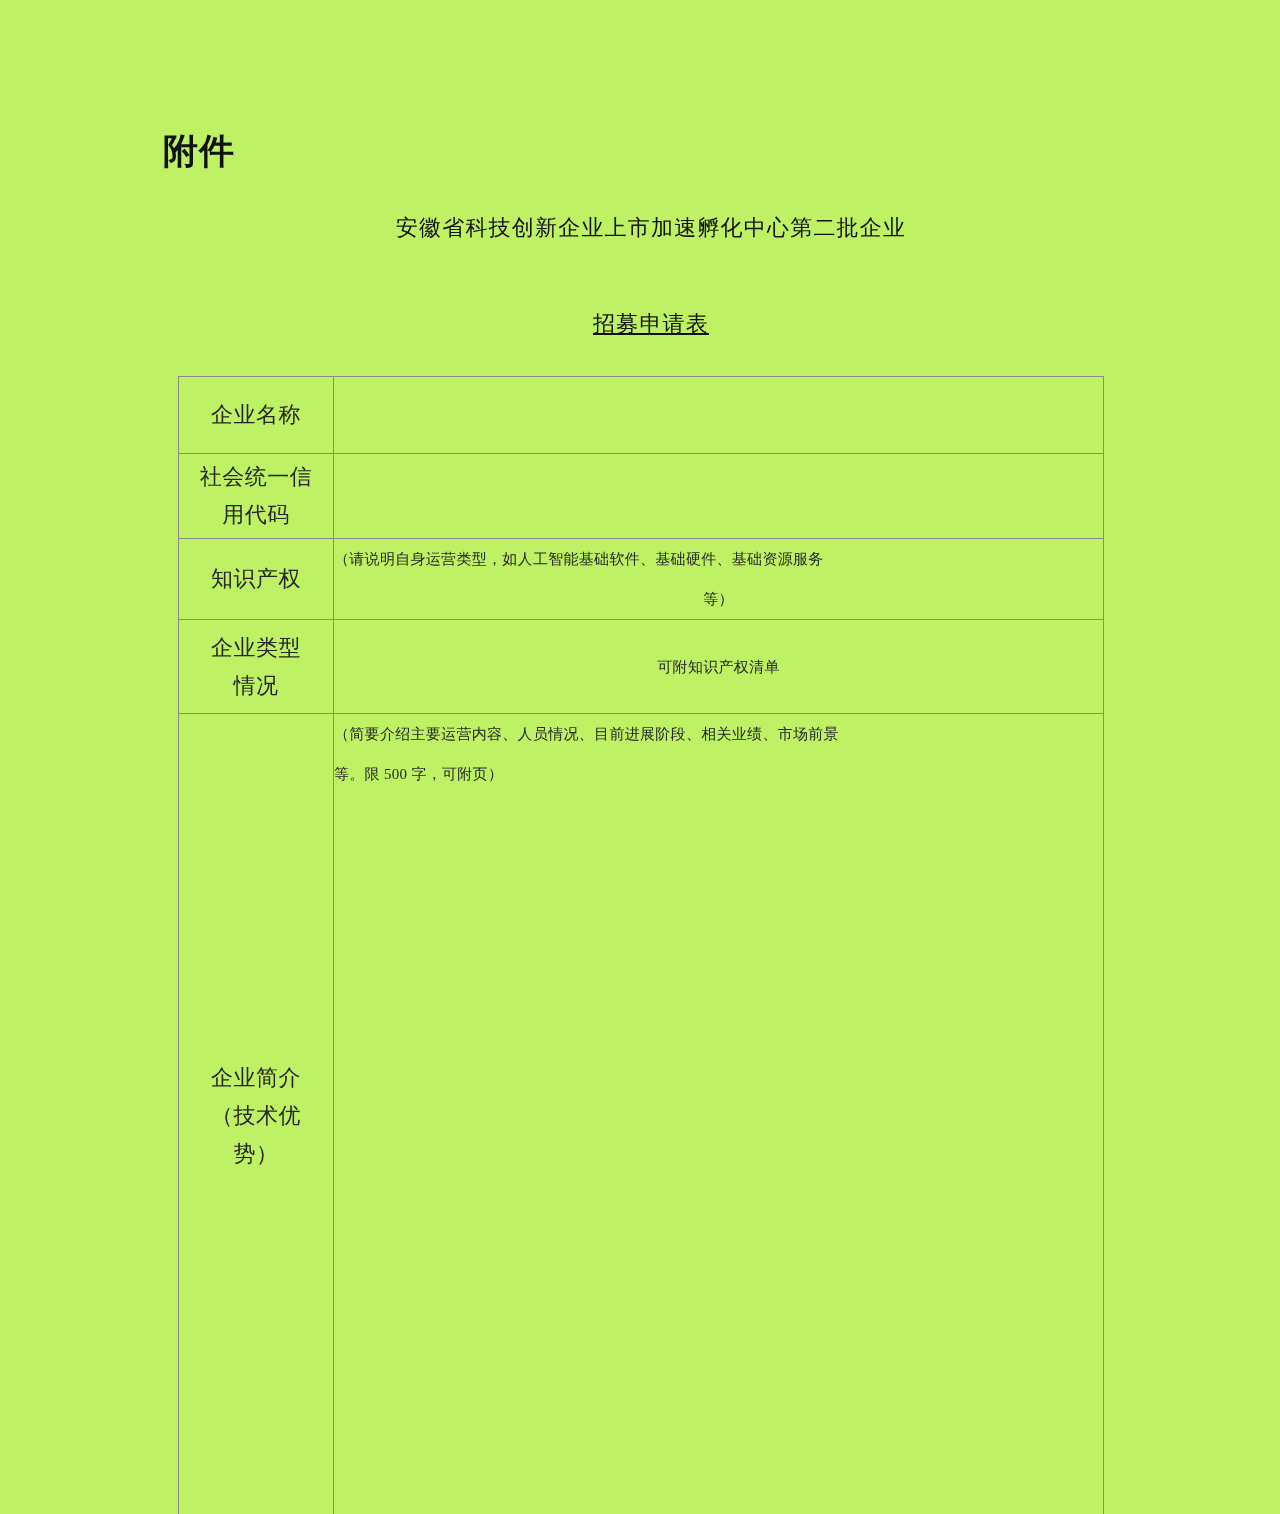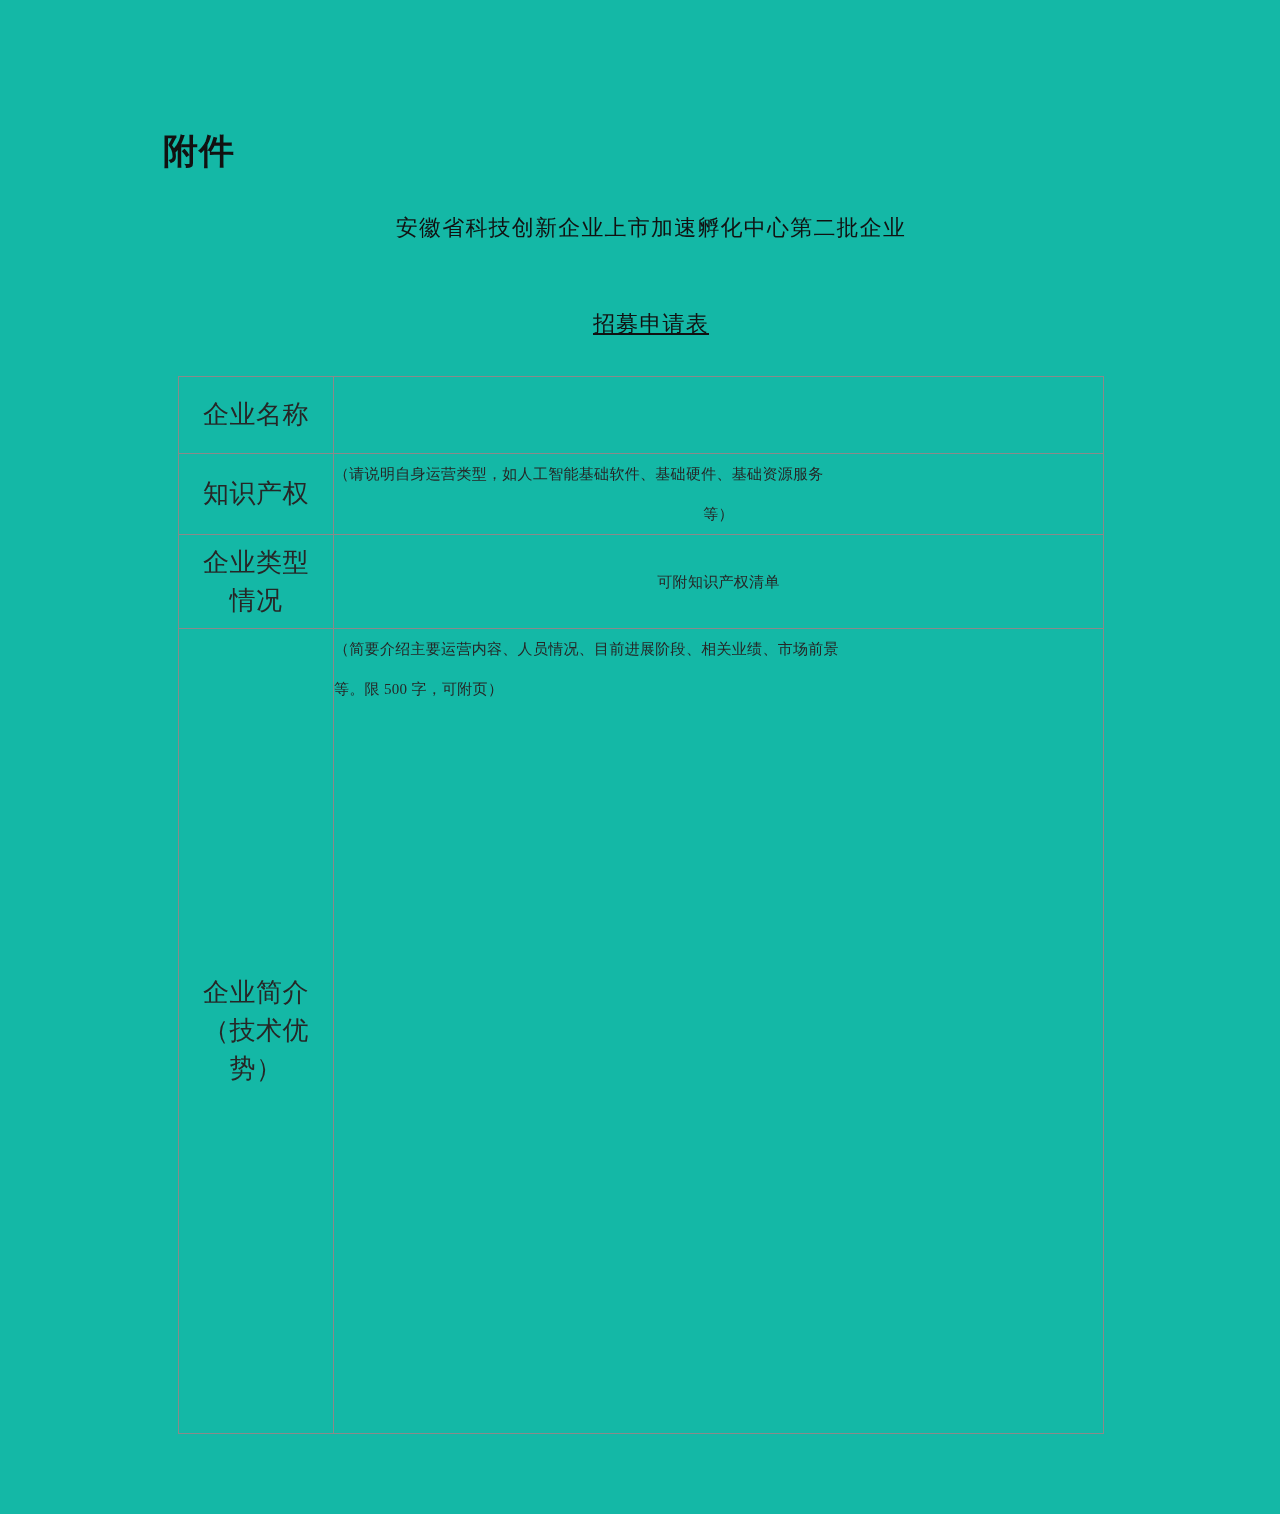--- a/index.html
+++ b/index.html
@@ -12,21 +12,21 @@
     height: 1514px;
     position: relative;
     font-family: "Liberation Serif", "DejaVu Serif", serif;
     color: #1a1a1a;
     overflow: hidden;
   }
 
   .page {
     position: absolute;
     inset: 0;
-    background: #14b8a6;
+    background: #bef264;
   }
 
   
   .attachment-label {
     position: absolute;
     left: 163px;
     top: 128px;
     font-family: "DejaVu Sans", "Liberation Sans", sans-serif;
     font-weight: bold;
     font-size: 35px;
@@ -79,21 +79,21 @@
   }
   .form-table .col-label {
     width: 155px;
   }
   .form-table .col-value {
     width: 770px;
   }
 
   .cell-label {
     text-align: center;
-    font-size: 26px;
+    font-size: 22px;
     line-height: 38px;
     letter-spacing: 0.5px;
     padding: 6px 8px;
     color: #333333;
   }
   .cell-label .lbl-line {
     display: block;
     white-space: nowrap;
   }
 
@@ -155,20 +155,27 @@
     </colgroup>
     <tbody>
 
       <tr class="row-company-name">
         <td class="cell-label">
           <span class="lbl-line">企业名称</span>
         </td>
         <td class="cell-hint"></td>
       </tr>
 
+      <tr class="row-credit-code">
+        <td class="cell-label">
+          <span class="lbl-line">社会统一信</span>
+          <span class="lbl-line">用代码</span>
+        </td>
+        <td class="cell-hint"></td>
+      </tr>
 
       <tr class="row-company-type">
         <td class="cell-label">
           <span class="lbl-line">知识产权</span>
         </td>
         <td class="cell-hint">
           <span class="hint-line">（请说明自身运营类型，如人工智能基础软件、基础硬件、基础资源服务</span>
           <span class="hint-line indent-center">等）</span>
         </td>
       </tr>

